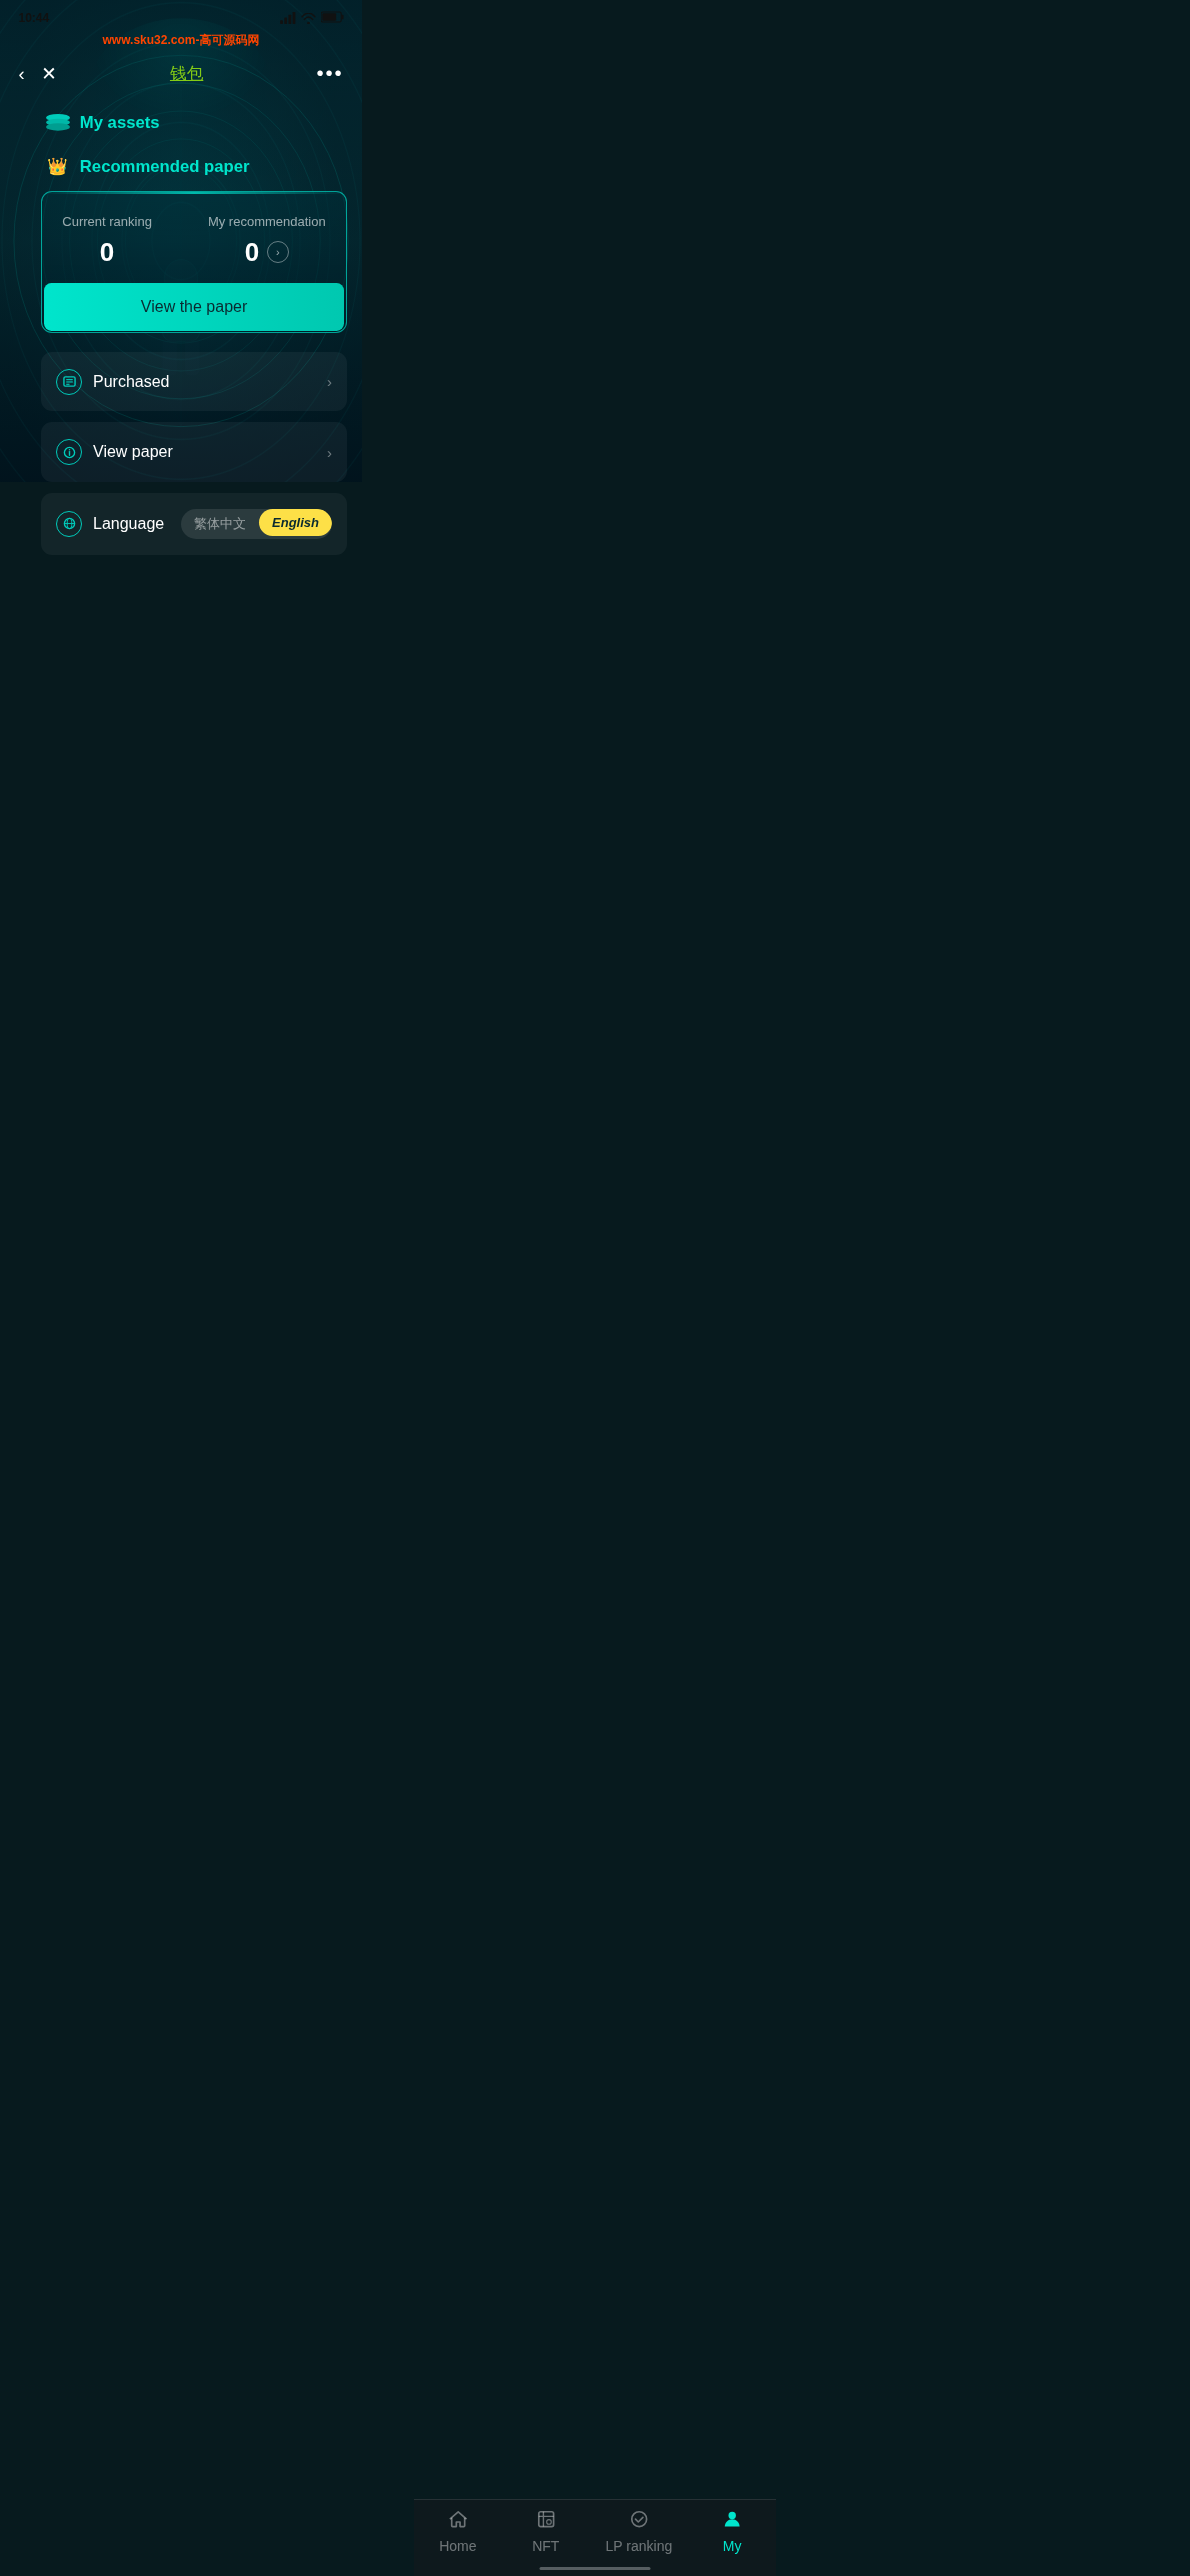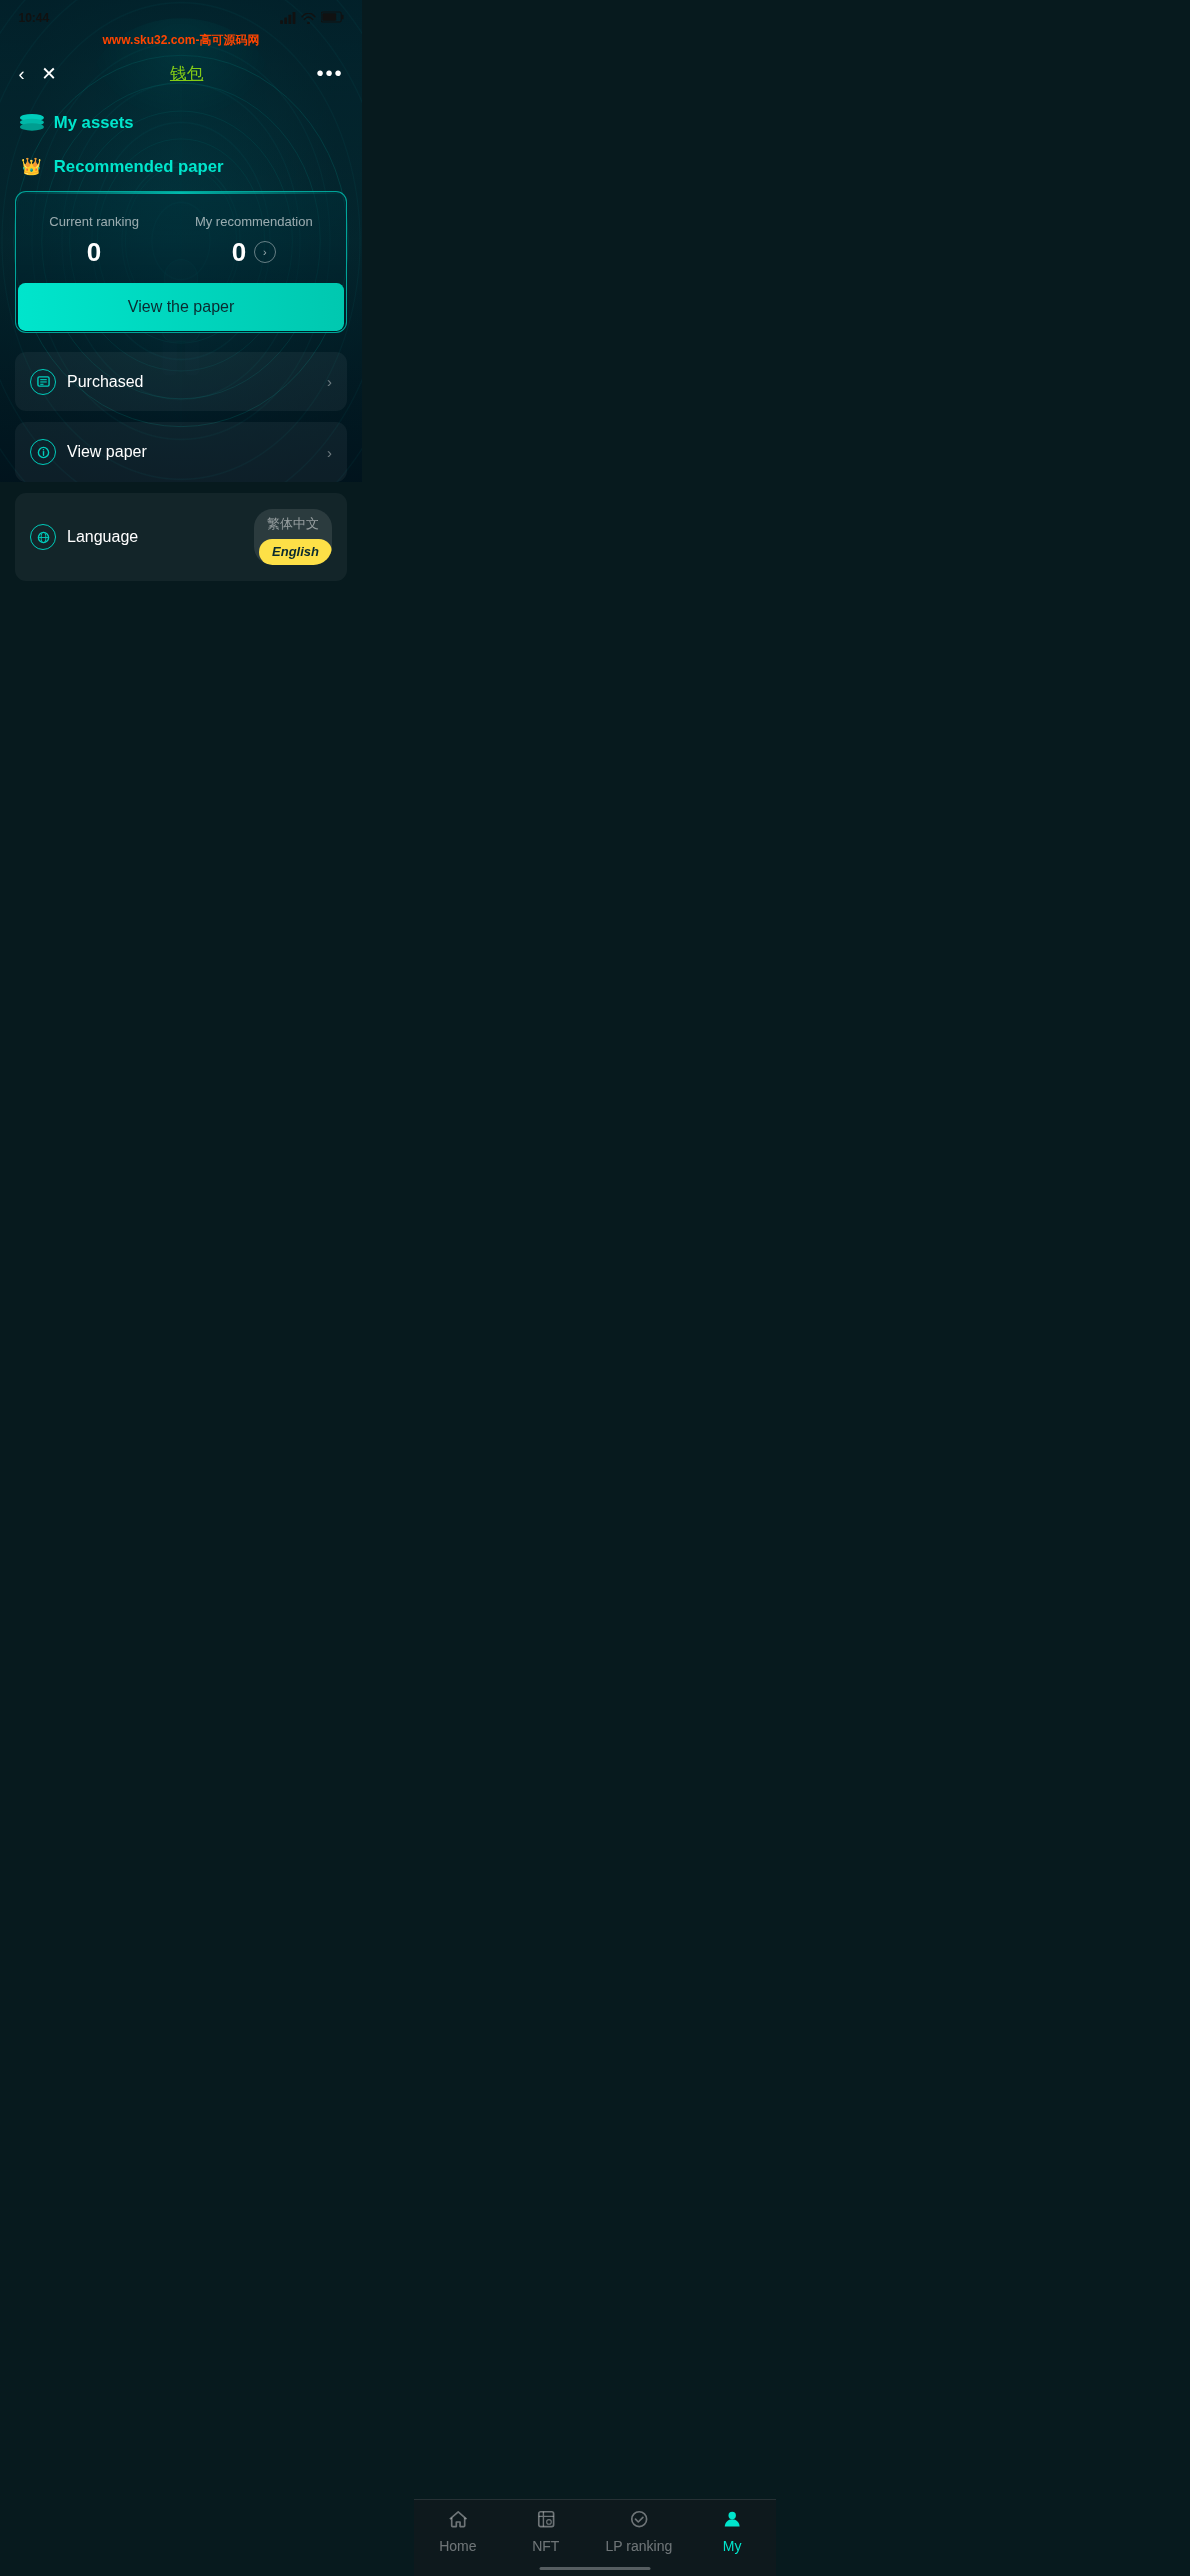--- a/index.html
+++ b/index.html
@@ -111,20 +111,21 @@
       background:
         repeating-radial-gradient(ellipse at 50% 50%, transparent 0px, transparent 28px, rgba(0,200,200,0.05) 29px, transparent 30px),
         linear-gradient(180deg, rgba(0,30,40,0.8) 0%, rgba(0,50,60,0.5) 50%, rgba(0,20,30,0.9) 100%);
     }
 
     
     .main-content {
       position: relative;
       z-index: 5;
       padding: 0;
+      margin-left: 26px;
     }
 
     
     .section-header {
       display: flex;
       align-items: center;
       gap: 9.3px;
       padding: 15px 18.5px 11px;
     }
 
@@ -271,25 +272,24 @@
     }
 
     .chevron-right {
       color: rgba(255,255,255,0.4);
       font-size: 15px;
     }
 
     
     .lang-toggle {
       display: flex;
-      align-items: flex-end;
+      align-items: flex-start;
       background: rgba(255,255,255,0.1);
       border-radius: 18.5px;
       overflow: hidden;
-      flex-direction: column;
     }
 
     .lang-option {
       padding: 5.6px 13px;
       font-size: 13px;
       color: rgba(255,255,255,0.5);
       border-radius: 18.5px;
     }
 
     .lang-option.active {

